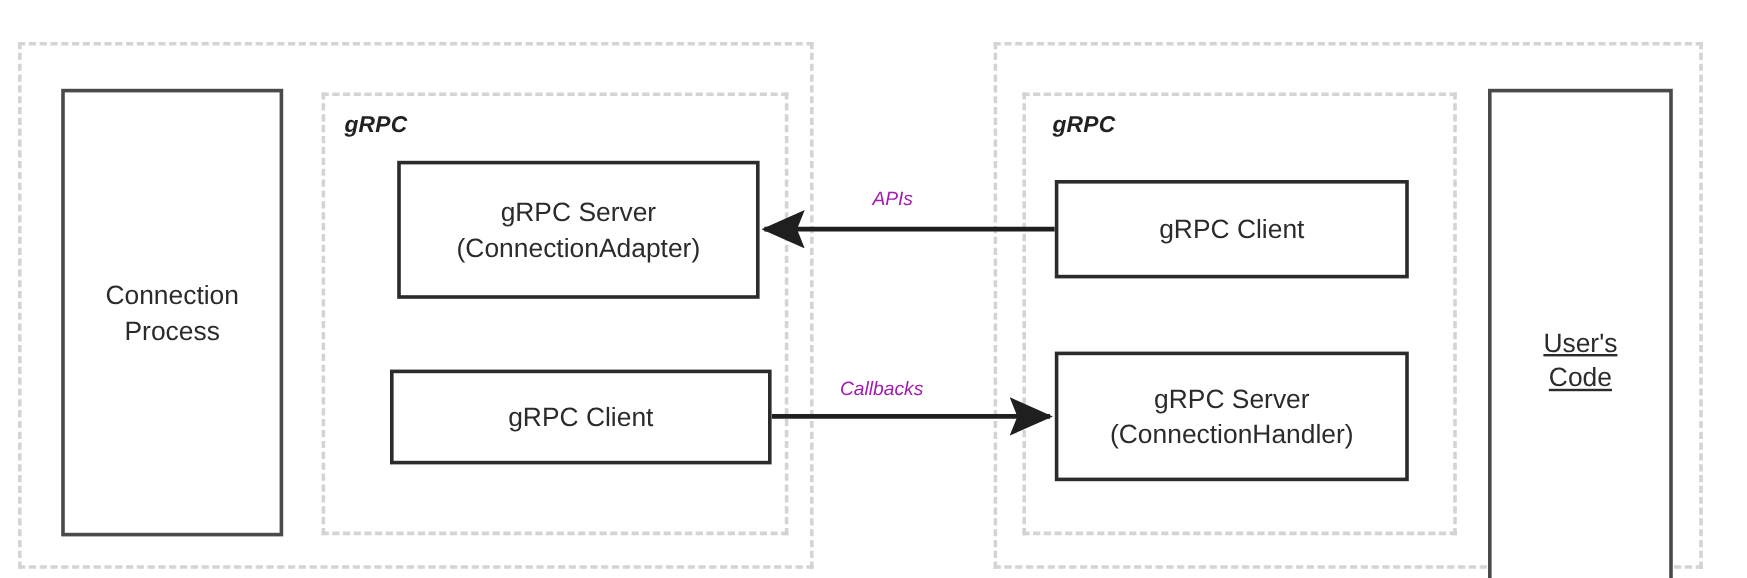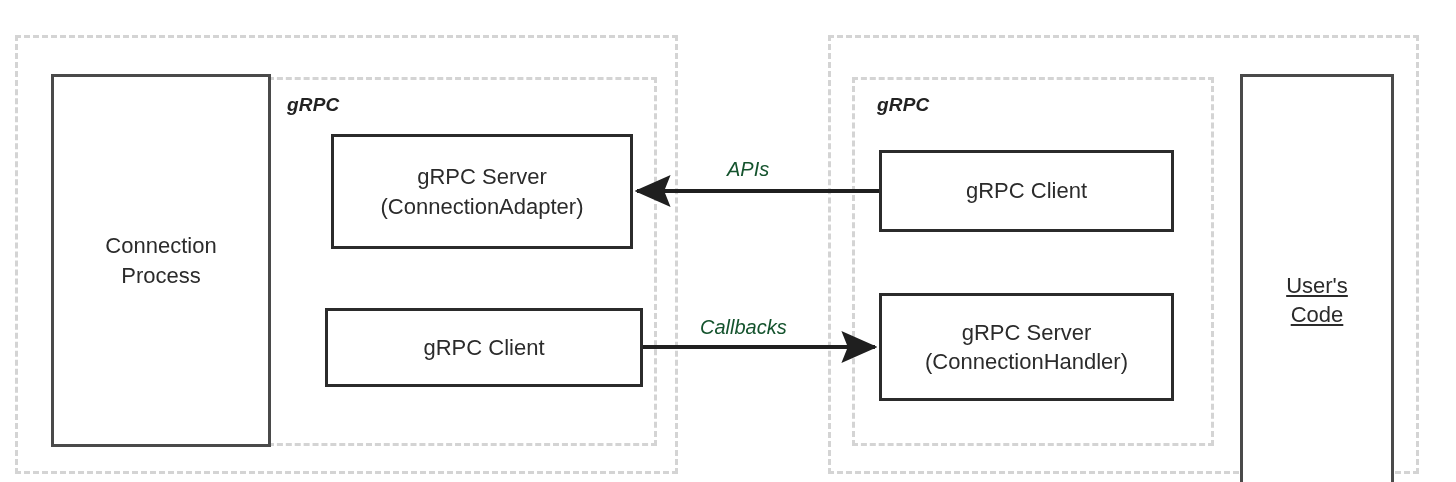--- a/index.html
+++ b/index.html
@@ -44,22 +44,22 @@
     font-size: 22px;
     line-height: 1.32;
     white-space: pre-line;
   }
   .node-box.thin {
     border-color: #4a4a4a;
   }
   .edge-label {
     position: absolute;
     font-style: italic;
-    font-size: 20px;
-    color: #14532d;
+    font-size: 16px;
+    color: #a21caf;
     white-space: nowrap;
   }
   .edge-svg {
     position: absolute;
     left: 0;
     top: 0;
     width: 1456px;
     height: 482px;
     pointer-events: none;
     overflow: visible;
@@ -87,21 +87,21 @@
         <path d="M 0 0 L 9 4 L 0 8 L 1.6 4 Z" fill="#1f1f1f"></path>
       </marker>
     </defs>
     <line id="edge-line-0" stroke="#1f1f1f" stroke-width="4" marker-end="url(#arrowhead-right)" x1="879" y1="175" x2="637" y2="175"></line>
     <line id="edge-line-1" stroke="#1f1f1f" stroke-width="4" marker-end="url(#arrowhead-right)" x1="643" y1="331" x2="875" y2="331"></line>
   </svg>
 
   <div class="edge-label" id="el0" style="left: 727px; top: 142px;">APIs</div>
   <div class="edge-label" id="el1" style="left: 700px; top: 300px;">Callbacks</div>
 
-  <div class="node-box thin" id="n0" style="left: 51px; top: 58px; width: 220px; height: 373px;">Connection
+  <div class="node-box thin" id="n0" style="left: 51px; top: 58px; width: 185px; height: 373px;">Connection
 Process</div>
   <div class="node-box" id="n1" style="left: 331px; top: 118px; width: 302px; height: 115px;">gRPC Server
 (ConnectionAdapter)</div>
   <div class="node-box" id="n2" style="left: 325px; top: 292px; width: 318px; height: 79px;">gRPC Client</div>
   <div class="node-box" id="n3" style="left: 879px; top: 134px; width: 295px; height: 82px;">gRPC Client</div>
   <div class="node-box" id="n4" style="left: 879px; top: 277px; width: 295px; height: 108px;">gRPC Server
 (ConnectionHandler)</div>
   <div class="node-box thin" id="n5" style="left: 1240px; top: 58px; width: 154px; height: 452px; text-decoration: underline;">User's
 Code</div>
 

